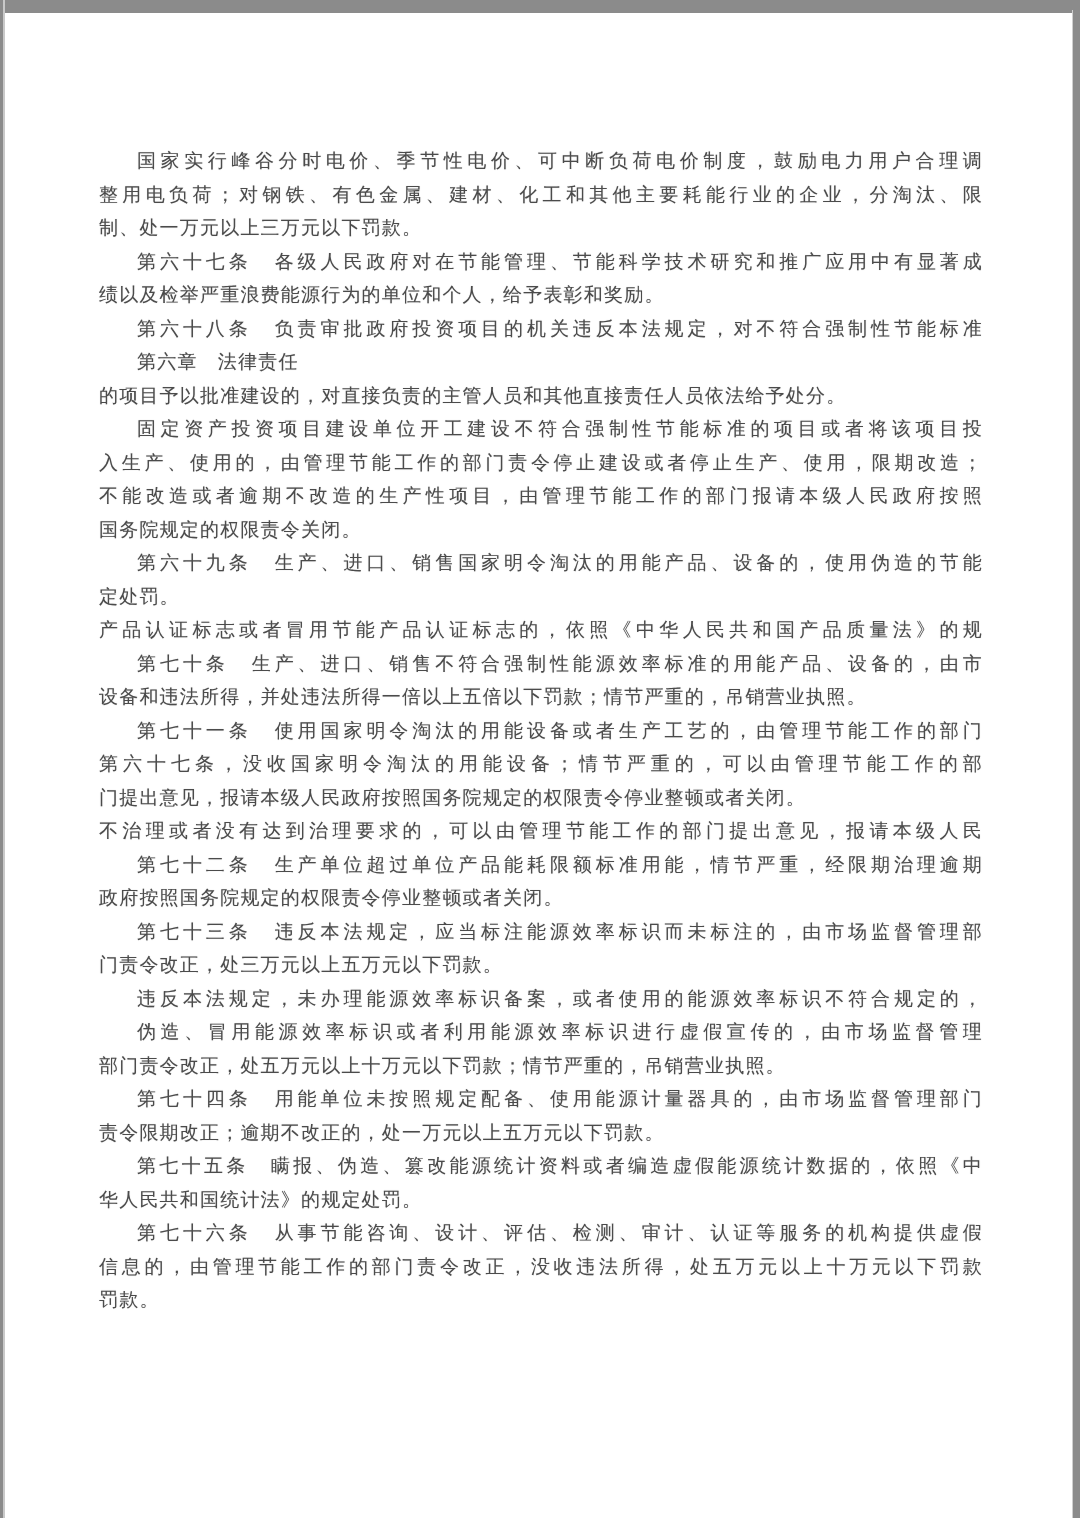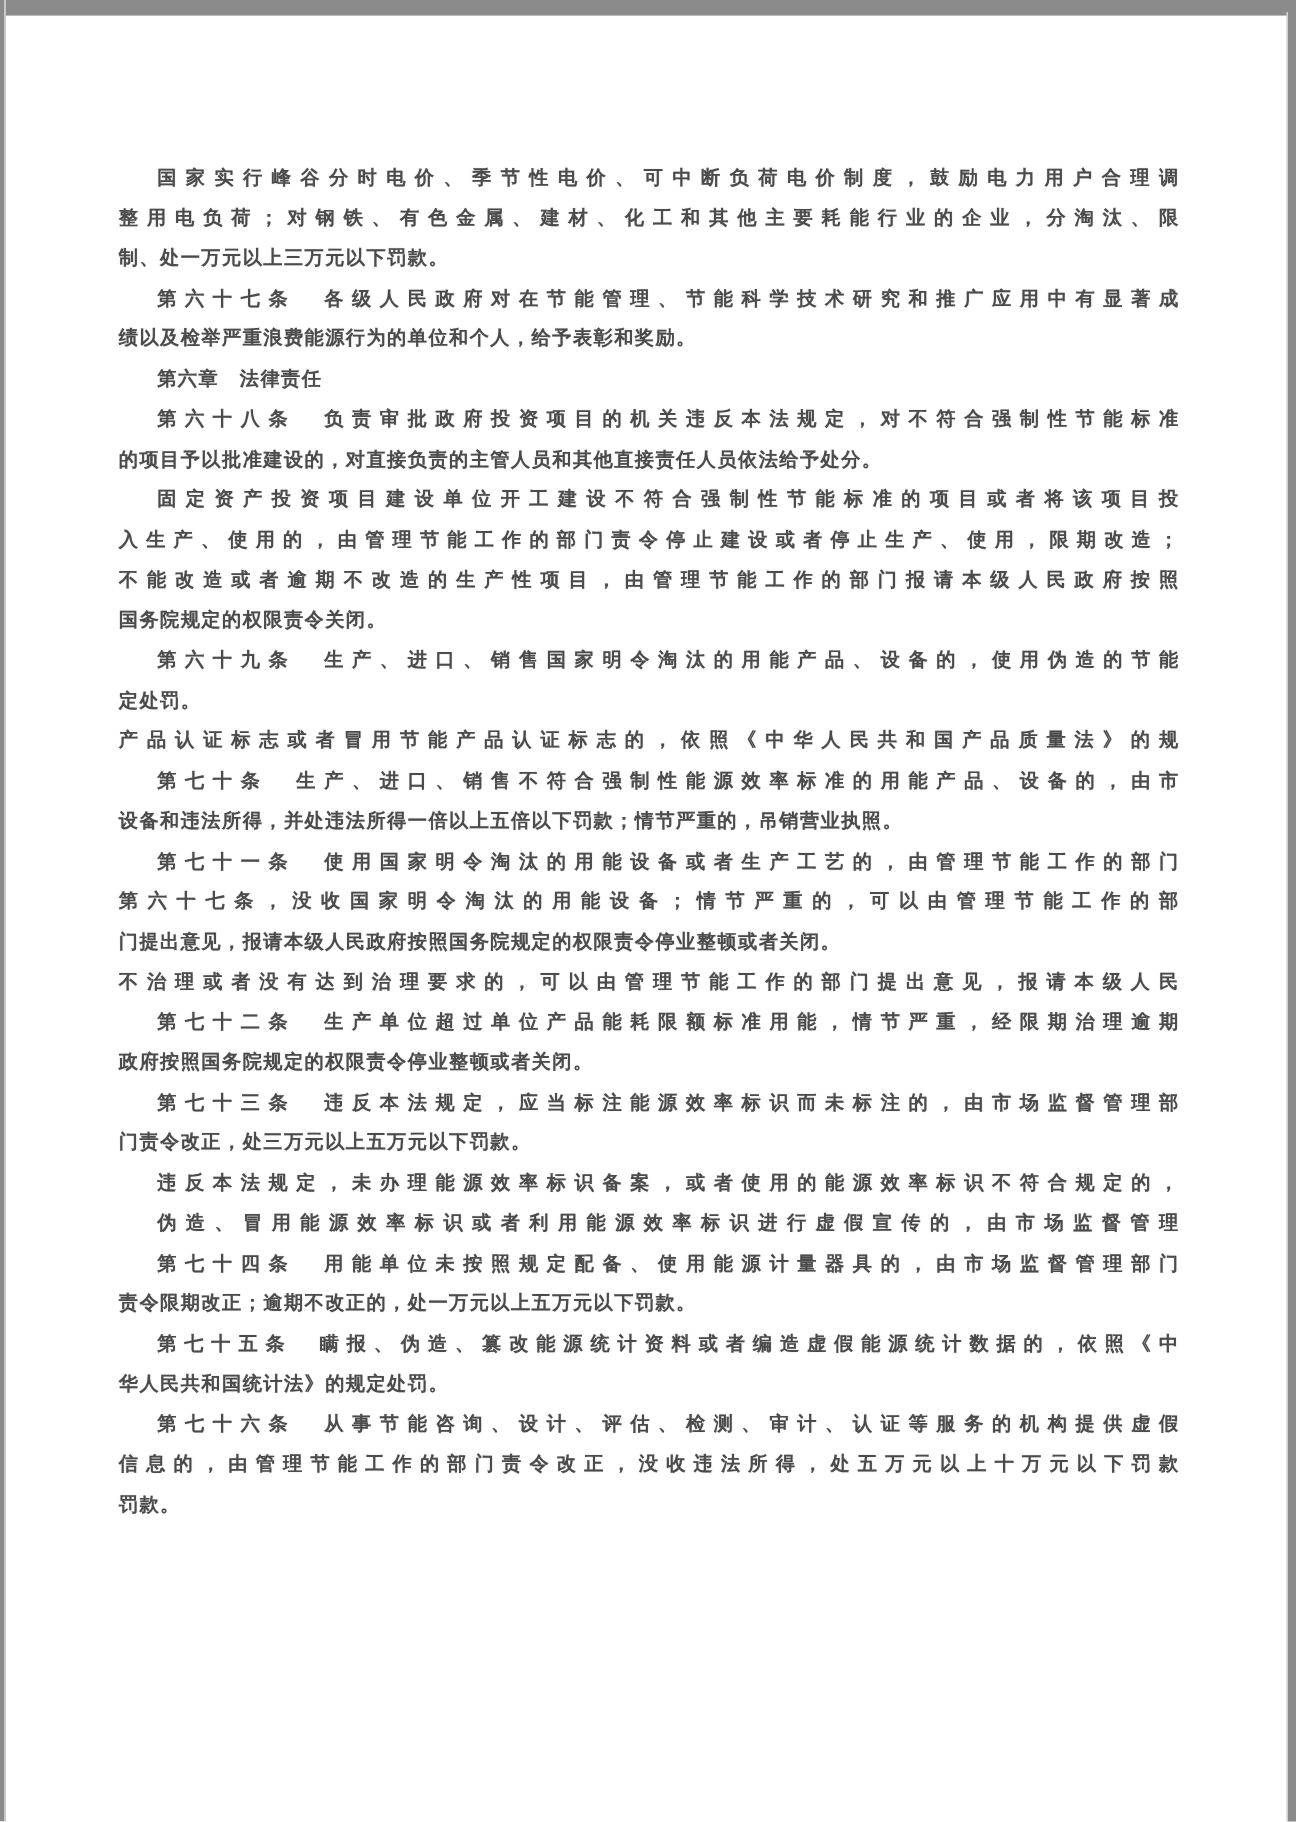--- a/index.html
+++ b/index.html
@@ -39,28 +39,27 @@
     position: absolute;
     top: 10px;
     right: 0;
     width: 8px;
     height: 100%;
     background: linear-gradient(to right, #cfcfcf 0 1px, var(--edge-color, #8b8b8b) 1px 8px);
   }
   .content {
     position: absolute;
     left: 99px;
-    top: 132px;
+    top: 144px;
     width: 884px;
     color: var(--text-color, #4b4b4b);
-    font-size: 16px;
+    font-size: 19px;
     line-height: 33.5px;
     letter-spacing: 1.2px;
     text-shadow: 0 0 1px rgba(90, 90, 90, 0.35);
-    font-weight: bold;
   }
   .line {
     text-align: justify;
     text-align-last: justify;
     white-space: nowrap;
   }
   .line.last {
     text-align-last: left;
     white-space: normal;
   }
@@ -74,42 +73,43 @@
 <div class="page">
   <div class="edge-top"></div>
   <div class="edge-left"></div>
   <div class="edge-right"></div>
   <div class="content">
       <div class="line first">国家实行峰谷分时电价、季节性电价、可中断负荷电价制度，鼓励电力用户合理调</div>
       <div class="line">整用电负荷；对钢铁、有色金属、建材、化工和其他主要耗能行业的企业，分淘汰、限</div>
       <div class="line last">制、处一万元以上三万元以下罚款。</div>
       <div class="line first">第六十七条　各级人民政府对在节能管理、节能科学技术研究和推广应用中有显著成</div>
       <div class="line last">绩以及检举严重浪费能源行为的单位和个人，给予表彰和奖励。</div>
+      <div class="line first">第六十八条　负责审批政府投资项目的机关违反本法规定，对不符合强制性节能标准</div>
       <div class="line first last">第六章　法律责任</div>
-      <div class="line first">第六十八条　负责审批政府投资项目的机关违反本法规定，对不符合强制性节能标准</div>
       <div class="line last">的项目予以批准建设的，对直接负责的主管人员和其他直接责任人员依法给予处分。</div>
       <div class="line first">固定资产投资项目建设单位开工建设不符合强制性节能标准的项目或者将该项目投</div>
       <div class="line">入生产、使用的，由管理节能工作的部门责令停止建设或者停止生产、使用，限期改造；</div>
       <div class="line">不能改造或者逾期不改造的生产性项目，由管理节能工作的部门报请本级人民政府按照</div>
       <div class="line last">国务院规定的权限责令关闭。</div>
       <div class="line first">第六十九条　生产、进口、销售国家明令淘汰的用能产品、设备的，使用伪造的节能</div>
       <div class="line last">定处罚。</div>
       <div class="line">产品认证标志或者冒用节能产品认证标志的，依照《中华人民共和国产品质量法》的规</div>
       <div class="line first">第七十条　生产、进口、销售不符合强制性能源效率标准的用能产品、设备的，由市</div>
       <div class="line last">设备和违法所得，并处违法所得一倍以上五倍以下罚款；情节严重的，吊销营业执照。</div>
       <div class="line first">第七十一条　使用国家明令淘汰的用能设备或者生产工艺的，由管理节能工作的部门</div>
       <div class="line">第六十七条，没收国家明令淘汰的用能设备；情节严重的，可以由管理节能工作的部</div>
       <div class="line last">门提出意见，报请本级人民政府按照国务院规定的权限责令停业整顿或者关闭。</div>
       <div class="line">不治理或者没有达到治理要求的，可以由管理节能工作的部门提出意见，报请本级人民</div>
       <div class="line first">第七十二条　生产单位超过单位产品能耗限额标准用能，情节严重，经限期治理逾期</div>
       <div class="line last">政府按照国务院规定的权限责令停业整顿或者关闭。</div>
       <div class="line first">第七十三条　违反本法规定，应当标注能源效率标识而未标注的，由市场监督管理部</div>
       <div class="line last">门责令改正，处三万元以上五万元以下罚款。</div>
       <div class="line first">违反本法规定，未办理能源效率标识备案，或者使用的能源效率标识不符合规定的，</div>
       <div class="line first">伪造、冒用能源效率标识或者利用能源效率标识进行虚假宣传的，由市场监督管理</div>
+      <div class="line last">部门责令改正，处五万元以上十万元以下罚款；情节严重的，吊销营业执照。</div>
       <div class="line first">第七十四条　用能单位未按照规定配备、使用能源计量器具的，由市场监督管理部门</div>
       <div class="line last">责令限期改正；逾期不改正的，处一万元以上五万元以下罚款。</div>
       <div class="line first">第七十五条　瞒报、伪造、篡改能源统计资料或者编造虚假能源统计数据的，依照《中</div>
       <div class="line last">华人民共和国统计法》的规定处罚。</div>
       <div class="line first">第七十六条　从事节能咨询、设计、评估、检测、审计、认证等服务的机构提供虚假</div>
       <div class="line">信息的，由管理节能工作的部门责令改正，没收违法所得，处五万元以上十万元以下罚款</div>
       <div class="line last">罚款。</div>
     </div>
 </div>
 

